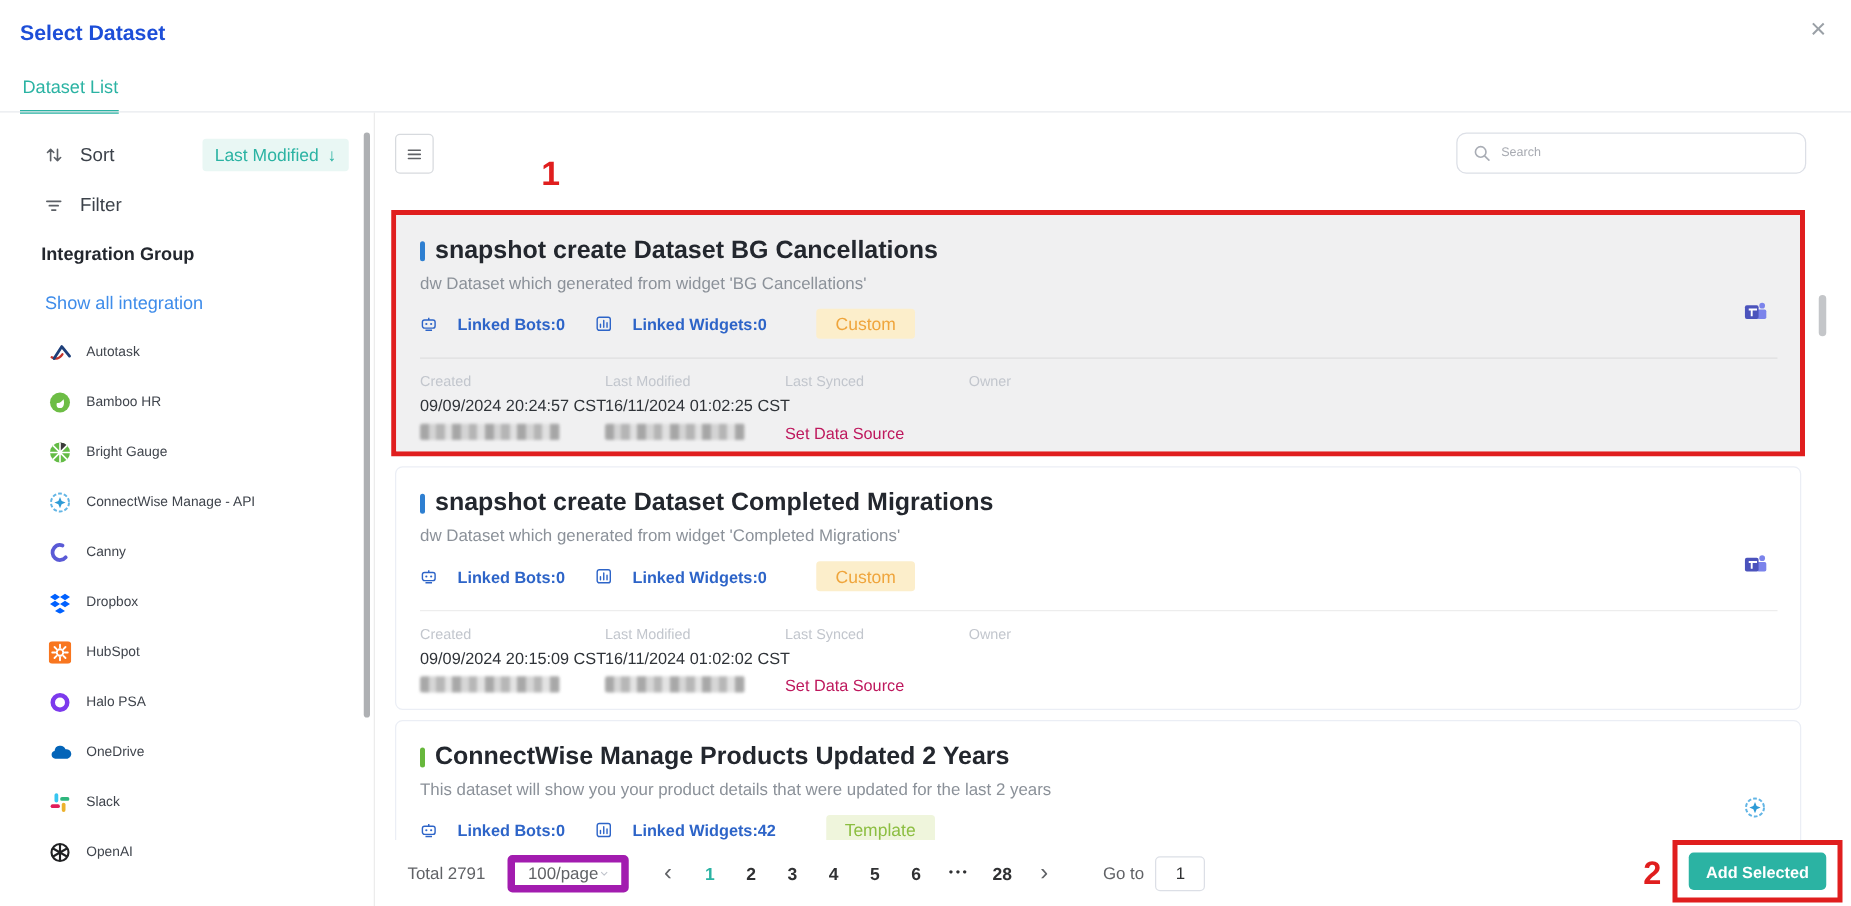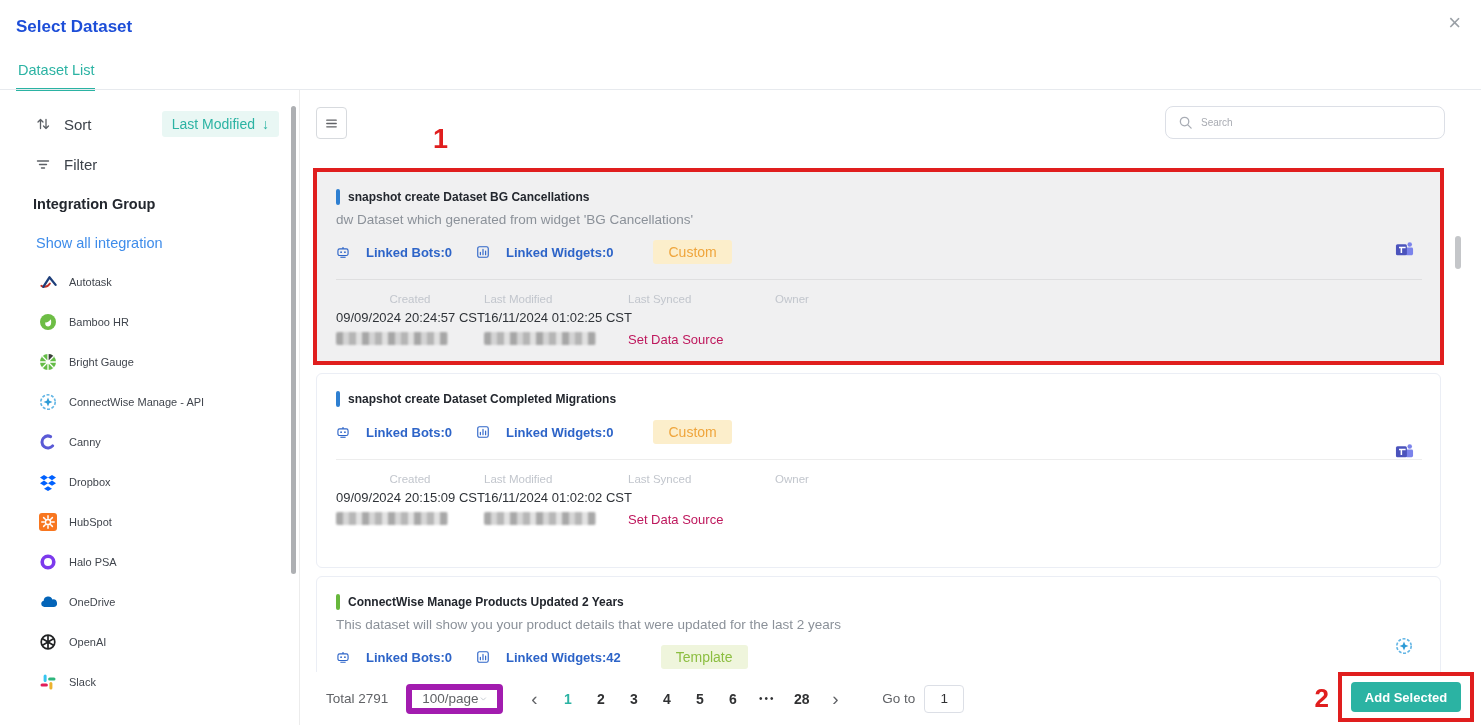--- a/index.html
+++ b/index.html
@@ -47,32 +47,32 @@
   .sel-wrap { border:4px solid #E01E1E; margin:0 -3px; }
   .card { position:relative; padding:17px 18px 0 19px; background:#fff; }
   .card.selected { background:#f0f0f1; height:189px; }
   .card.plain { border:1px solid #ebeef5; border-radius:6px; margin-top:8px; }
   .card.second { height:195px; }
   .card.clipped { height:110px; overflow:hidden; }
   .trow { display:flex; align-items:center; }
   .bar { width:4px; height:16px; border-radius:2px; }
   .bar.blue { background:#2E7FD1; }
   .bar.green { background:#67B73C; }
-  .title { margin-left:8px; font-size:12px; font-weight:700; color:#23272e; }
+  .title { margin-left:8px; font-size:20px; font-weight:700; color:#23272e; }
   .desc { margin-top:7px; font-size:13.5px; color:#8b9199; }
   .lrow { margin-top:13px; display:flex; align-items:center; font-size:13px; color:#2D64C8; font-weight:600; }
   .link { display:flex; align-items:center; gap:16px; cursor:pointer; }
   .lrow .link + .link { margin-left:24px; }
   .badge { margin-left:40px; font-size:14px; padding:4px 15px; border-radius:3px; font-weight:400; }
   .badge.custom { background:#FCEECB; color:#EFA53C; }
   .badge.template { background:#EFF5DC; color:#8CBE41; }
   .int-icon { position:absolute; right:26px; top:68px; width:19px; height:19px; }
   .divider { margin-top:15px; border-top:1px solid rgba(0,0,0,.07); }
   .meta { display:flex; padding-top:13px; }
-  .mcol.c1 { width:148px;text-align:center; } .mcol.c2 { width:144px; } .mcol.c3 { width:147px; } .mcol.c4 { flex:1; }
+  .mcol.c1 { width:148px; } .mcol.c2 { width:144px; } .mcol.c3 { width:147px; } .mcol.c4 { flex:1; }
   .mlabel { font-size:11.5px; color:#c2c6cd; }
   .mval { margin-top:5px; font-size:13px; color:#2f3338; white-space:nowrap; }
   .blur { margin-top:7px; height:13px; width:112px; border-radius:2px; filter:blur(1.3px); opacity:.85;
           background:repeating-linear-gradient(90deg,#9a9a9a 0 7px,#cfcfcf 7px 13px,#ababab 13px 20px,#dedede 20px 26px); }
   .sds { margin-top:27px; font-size:13px; color:#be185d; cursor:pointer; }
 
   
   .footer { position:absolute; left:0; right:0; bottom:0; height:53px; background:#fff; z-index:6;
             display:flex; align-items:center; padding-left:26px; }
   .pag { display:flex; align-items:center; color:#606266; font-size:13.5px; }
@@ -226,39 +226,39 @@
           <svg width="19" height="19" viewBox="0 0 18 18">
               <path d="M14.2 13.2H5a3 3 0 0 1-.6-5.9 4.3 4.3 0 0 1 8.3-1.2 3.5 3.5 0 0 1 1.5 7.1z" fill="#0364B8"></path>
             </svg>
         </span>
           <span>OneDrive</span>
       </div>
 
       <div class="sitem">
         <span class="iic">
           <svg width="18" height="18" viewBox="0 0 18 18">
+              <rect x="4.6" y="1.5" width="3" height="7.4" rx="1.5" fill="#36C5F0"></rect>
+              <rect x="10.4" y="9.1" width="3" height="7.4" rx="1.5" fill="#ECB22E"></rect>
+              <rect x="9.1" y="4.6" width="7.4" height="3" rx="1.5" fill="#2EB67D"></rect>
+              <rect x="1.5" y="10.4" width="7.4" height="3" rx="1.5" fill="#E01E5A"></rect>
+            </svg>
+        </span>
+          <span>Slack</span>
+      </div>
+
+      <div class="sitem">
+        <span class="iic">
+          <svg width="18" height="18" viewBox="0 0 18 18">
               <g stroke="#202123" stroke-width="1.7" fill="none">
                 <circle cx="9" cy="9" r="6.8"></circle>
                 <path d="M9 2.2v13.6M3.1 5.6l11.8 6.8M14.9 5.6L3.1 12.4"></path>
               </g>
             </svg>
         </span>
           <span>OpenAI</span>
-      </div>
-
-      <div class="sitem">
-        <span class="iic">
-          <svg width="18" height="18" viewBox="0 0 18 18">
-              <rect x="4.6" y="1.5" width="3" height="7.4" rx="1.5" fill="#36C5F0"></rect>
-              <rect x="10.4" y="9.1" width="3" height="7.4" rx="1.5" fill="#ECB22E"></rect>
-              <rect x="9.1" y="4.6" width="7.4" height="3" rx="1.5" fill="#2EB67D"></rect>
-              <rect x="1.5" y="10.4" width="7.4" height="3" rx="1.5" fill="#E01E5A"></rect>
-            </svg>
-        </span>
-          <span>Slack</span>
       </div>
 
       <div class="side-scroll"></div>
     </div>
 
     <div class="main">
 
       <div class="hamburger">
         <svg width="17" height="17" viewBox="0 0 18 18">
             <g stroke="#606266" stroke-width="1.4" stroke-linecap="round">
@@ -341,20 +341,21 @@
               </div>
             </div>
           </div>
         </div>
 
         <div class="card plain second">
           <div class="trow">
             <span class="bar blue"></span>
             <span class="title">snapshot create Dataset Completed Migrations</span>
           </div>
+          <div class="desc">dw Dataset which generated from widget 'Completed Migrations'</div>
           <div class="lrow">
             <span class="link">
               <svg width="14" height="14" viewBox="0 0 16 16">
                   <g stroke="#2D64C8" stroke-width="1.3" fill="none">
                     <rect x="2.2" y="4.5" width="11.6" height="7.5" rx="2"></rect>
                     <path d="M8 4.5V2.4"></path>
                     <path d="M5 14h6"></path>
                   </g>
                   <circle cx="5.8" cy="8.2" r="1" fill="#2D64C8"></circle>
                   <circle cx="10.2" cy="8.2" r="1" fill="#2D64C8"></circle>

